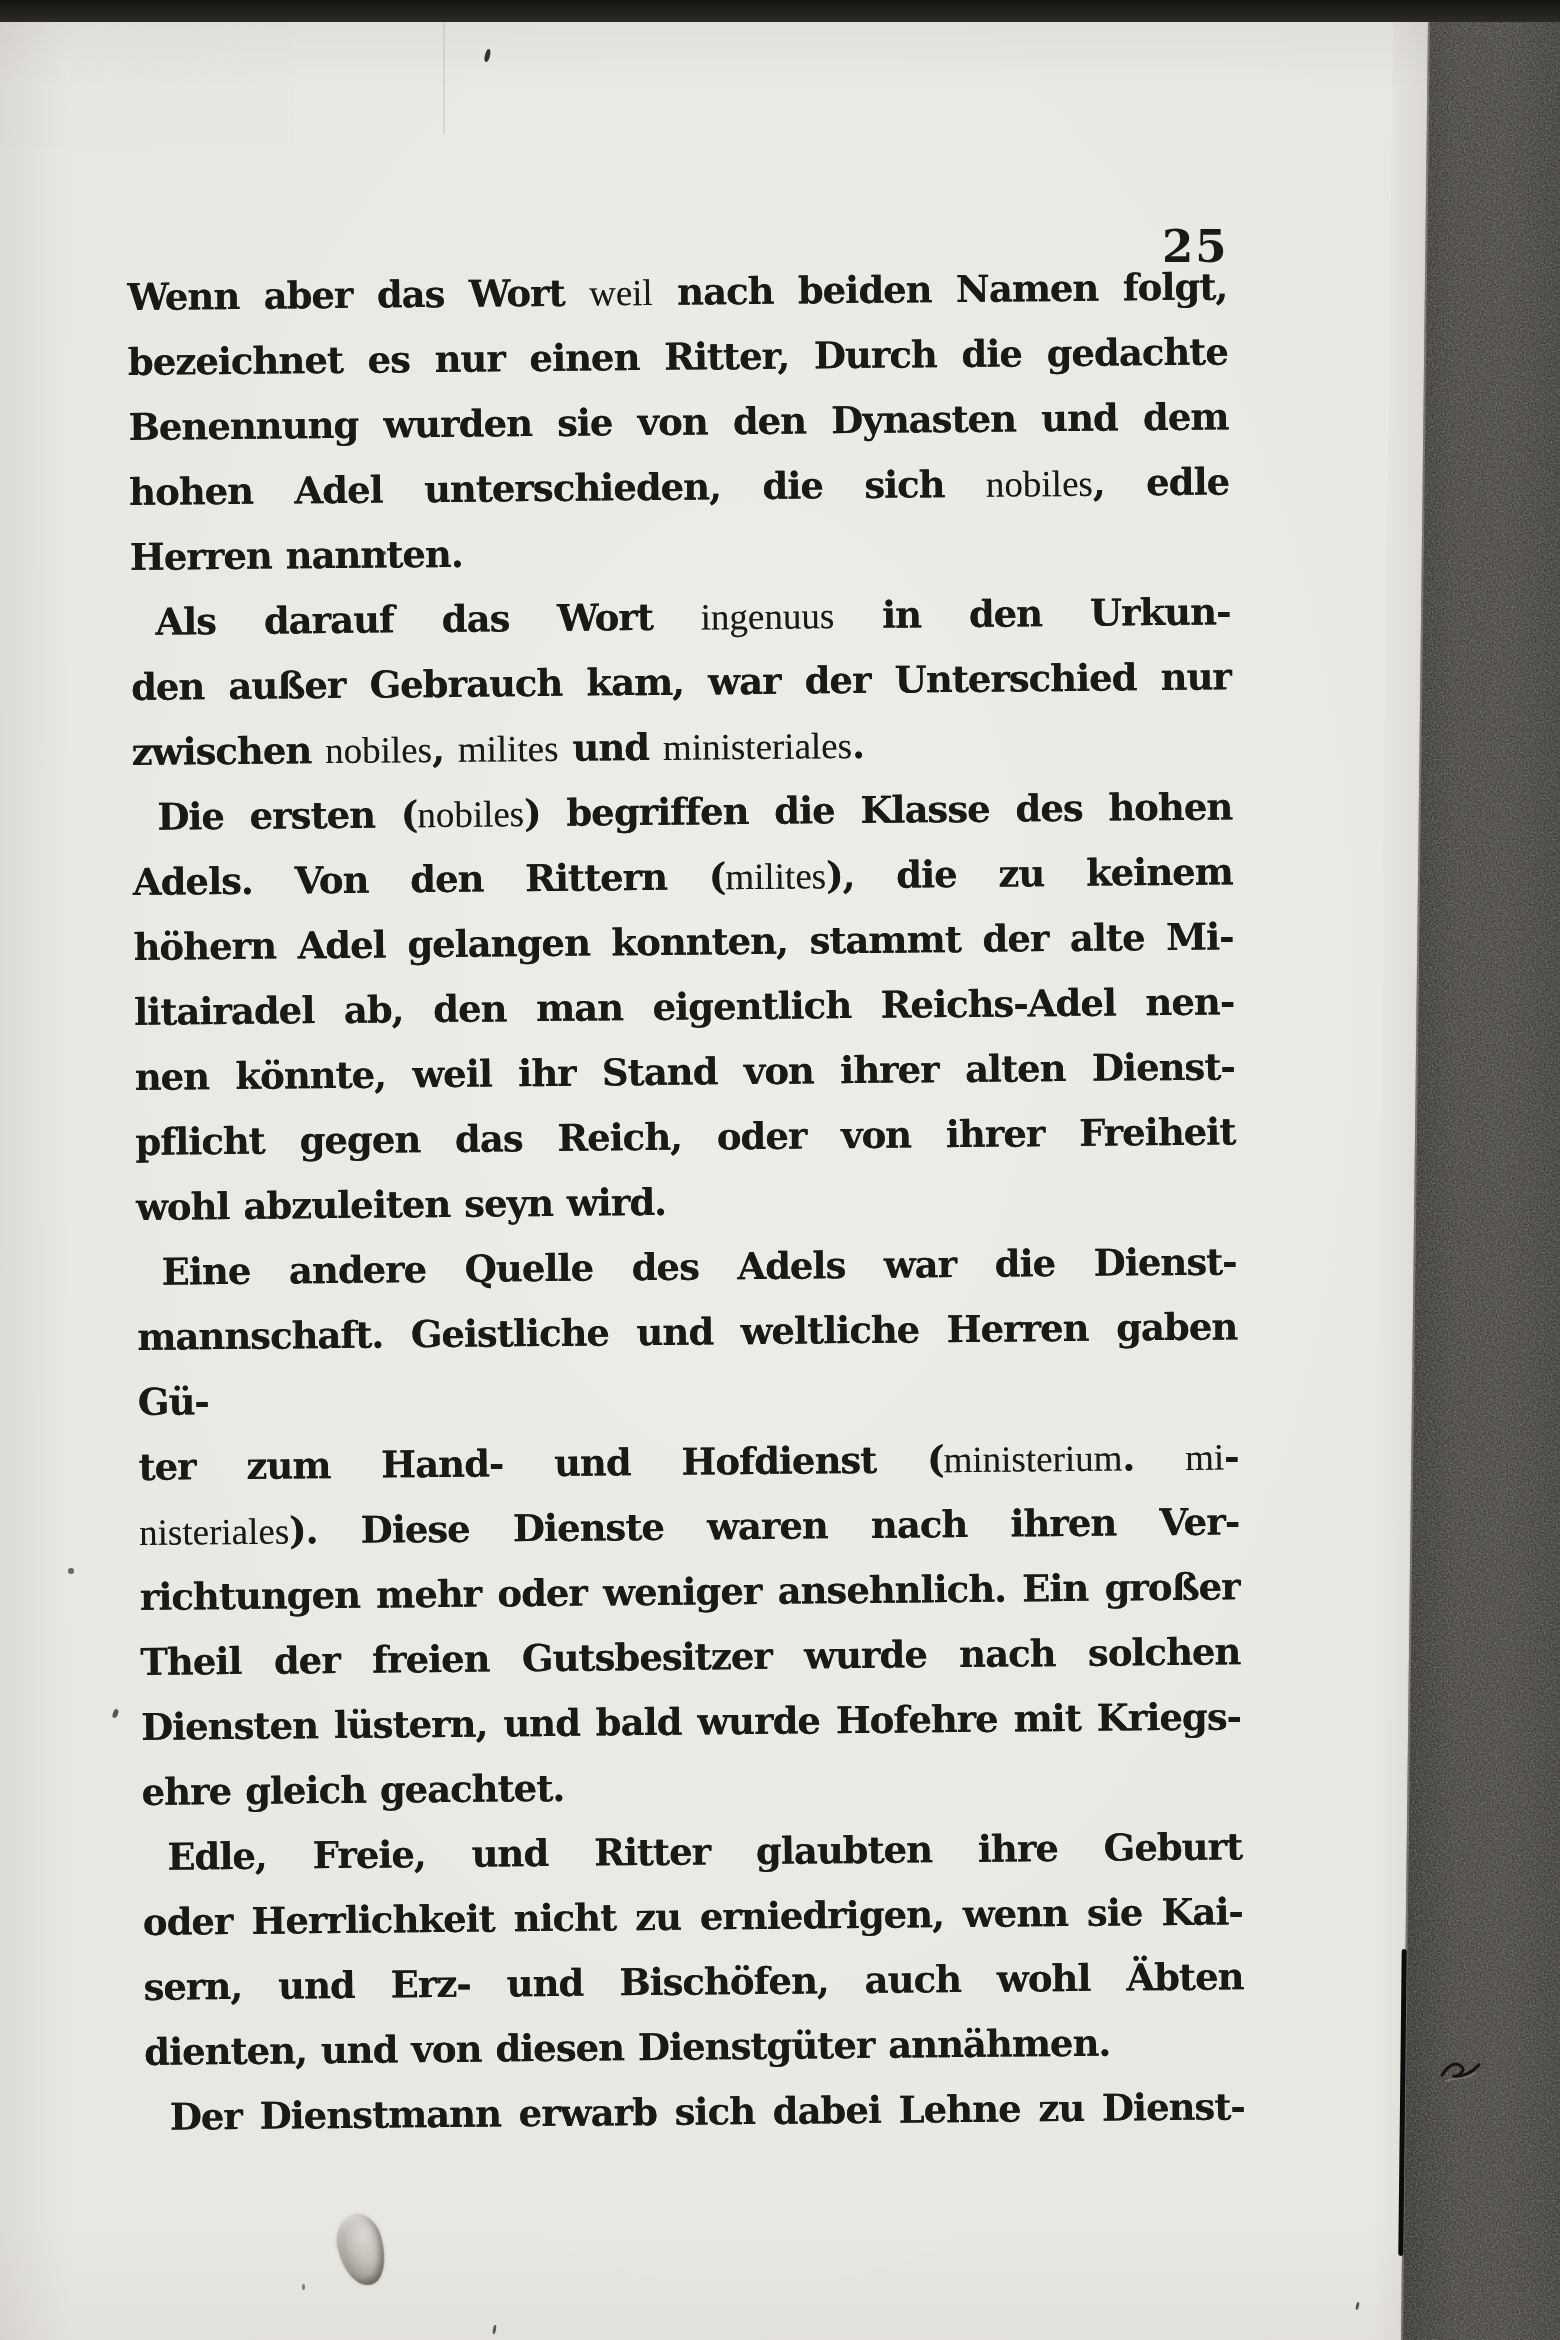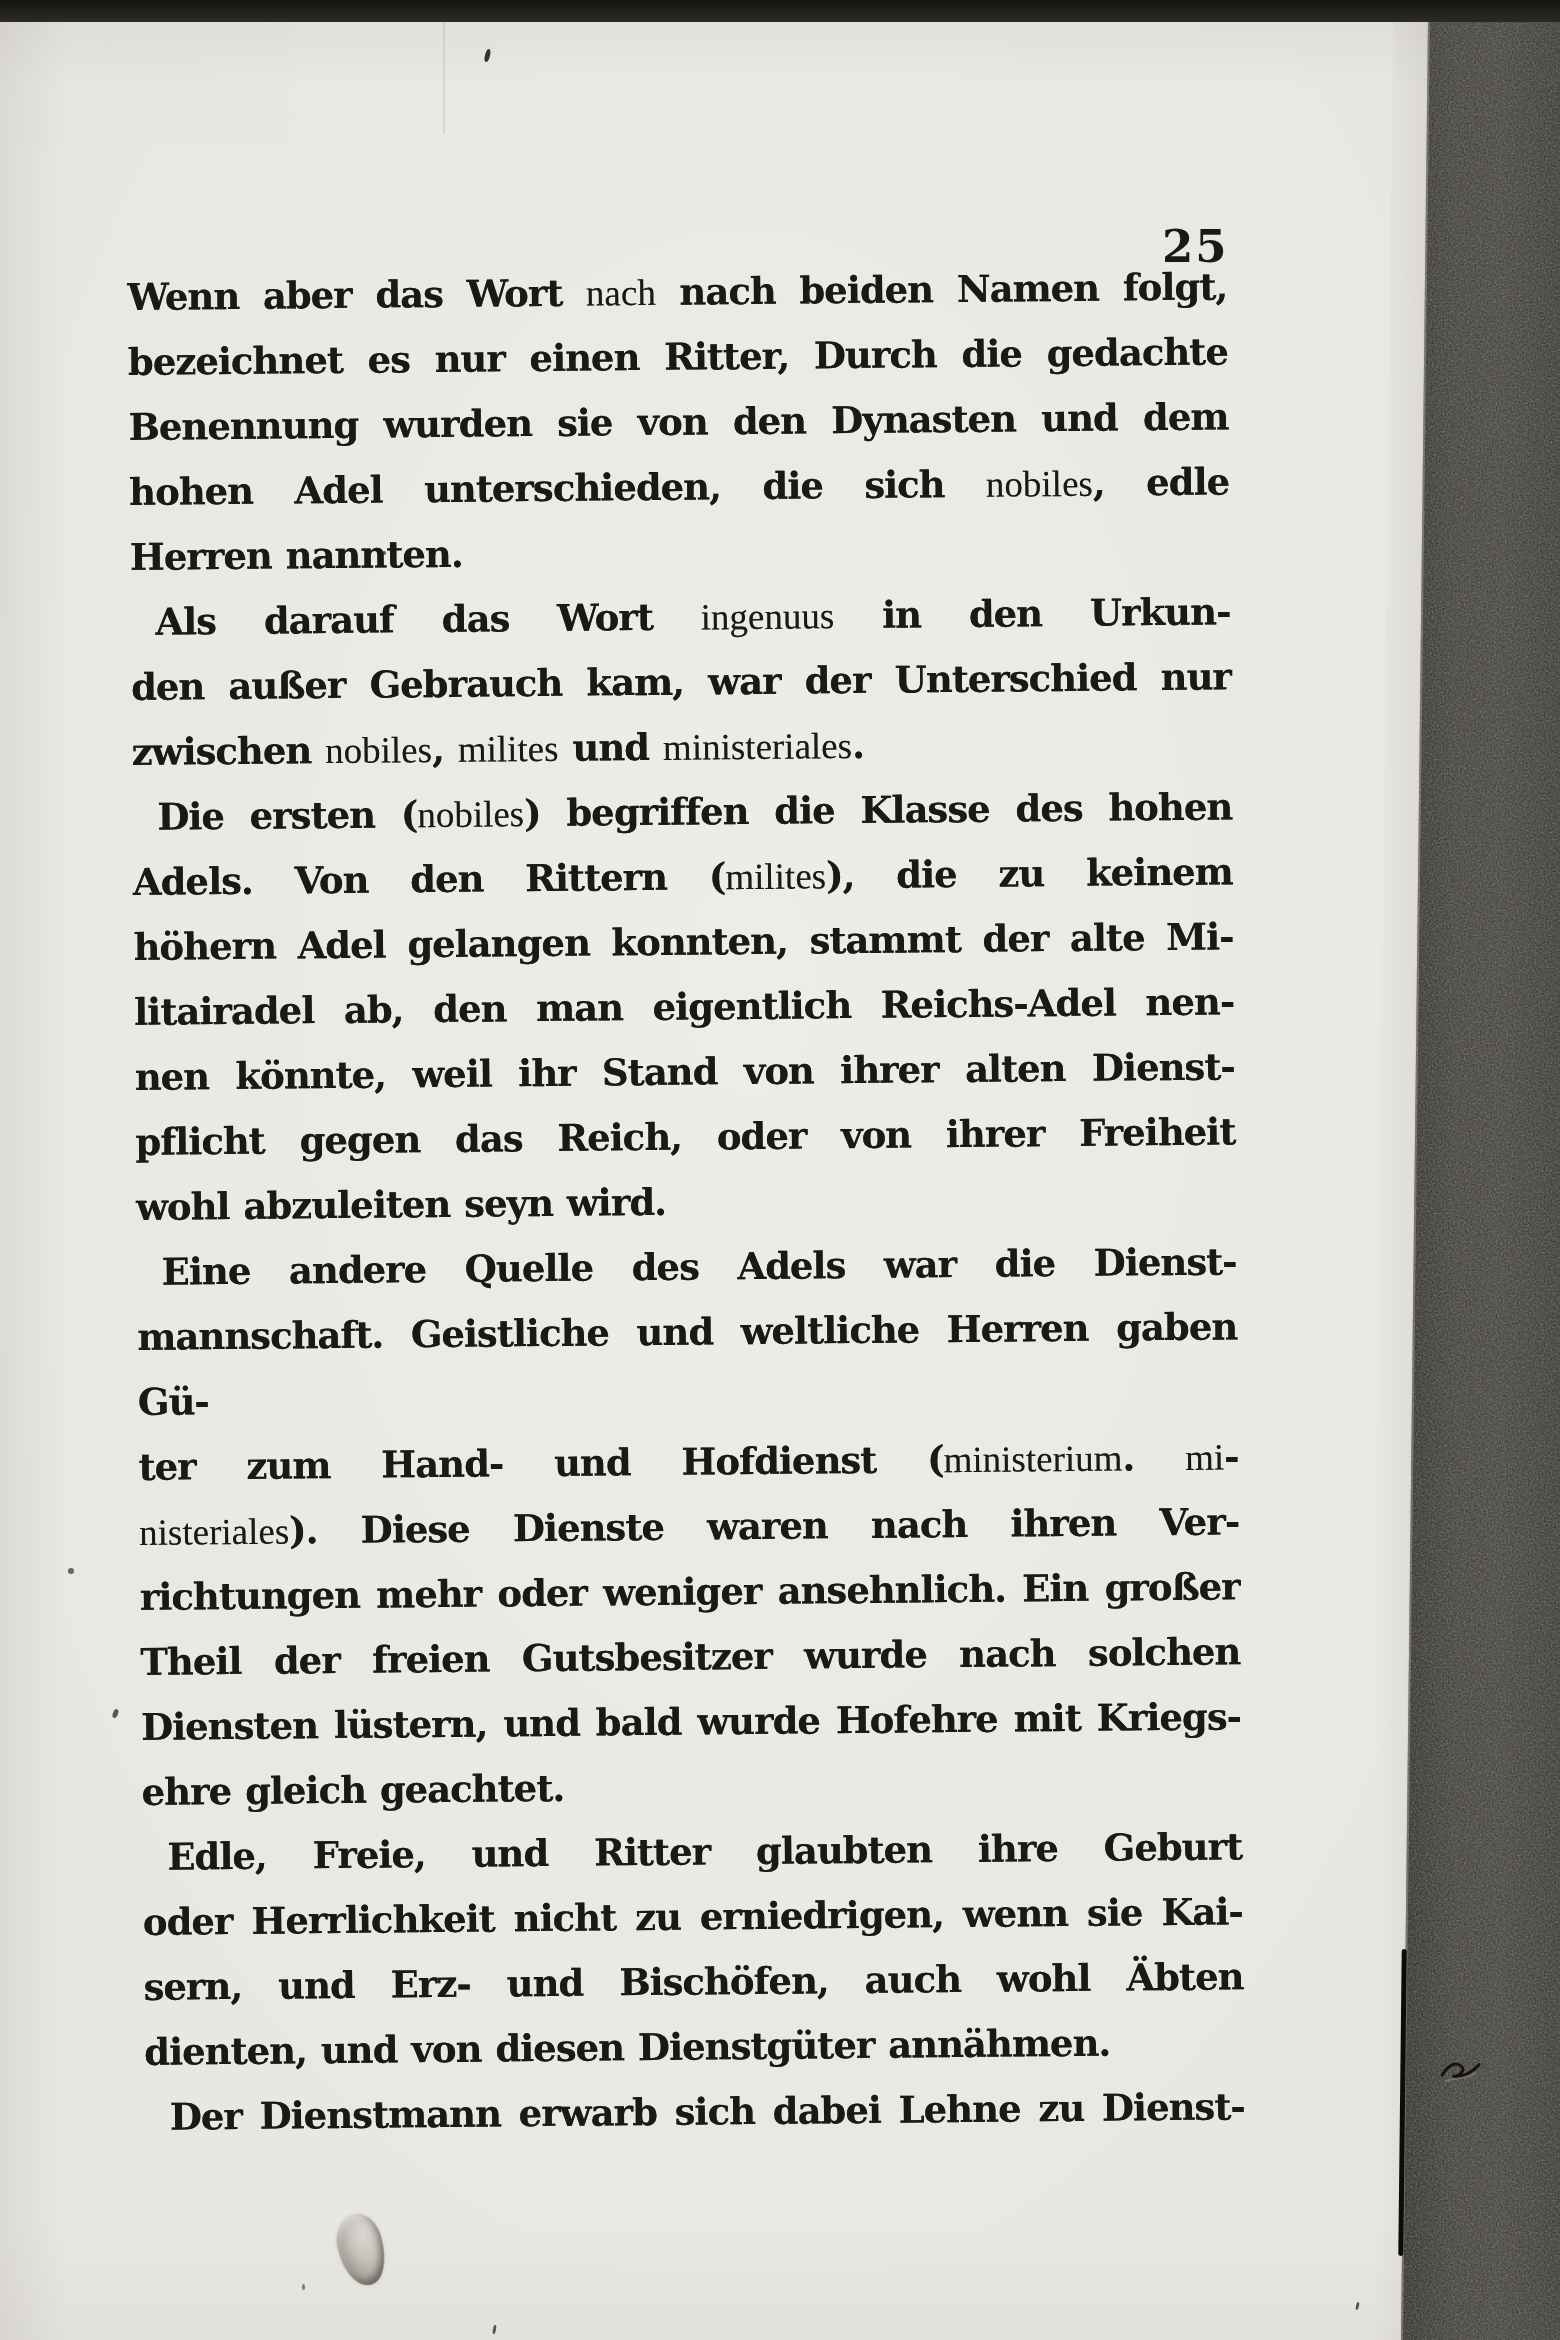--- a/index.html
+++ b/index.html
@@ -100,21 +100,21 @@
 <body>
 
 <div class="scan">
 
   <div class="paper-shade"></div>
   <div class="streak"></div>
 
   <div class="pagenum">25</div>
 
   <div class="textblock">
-      <div class="tline">Wenn aber das Wort <span class="latin">nach</span> nach beiden Namen folgt,</div>
+      <div class="tline">Wenn aber das Wort <span class="latin">weil</span> nach beiden Namen folgt,</div>
       <div class="tline">bezeichnet es nur einen Ritter, Durch die gedachte</div>
       <div class="tline">Benennung wurden sie von den Dynasten und dem</div>
       <div class="tline">hohen Adel unterschieden, die sich <span class="latin">nobiles</span>, edle</div>
       <div class="tline plast">Herren nannten.</div>
       <div class="tline indent">Als darauf das Wort <span class="latin">ingenuus</span> in den Urkun-</div>
       <div class="tline">den außer Gebrauch kam, war der Unterschied nur</div>
       <div class="tline plast">zwischen <span class="latin">nobiles</span>, <span class="latin">milites</span> und <span class="latin">ministeriales</span>.</div>
       <div class="tline indent">Die ersten (<span class="latin">nobiles</span>) begriffen die Klasse des hohen</div>
       <div class="tline">Adels. Von den Rittern (<span class="latin">milites</span>), die zu keinem</div>
       <div class="tline">höhern Adel gelangen konnten, stammt der alte Mi-</div>

